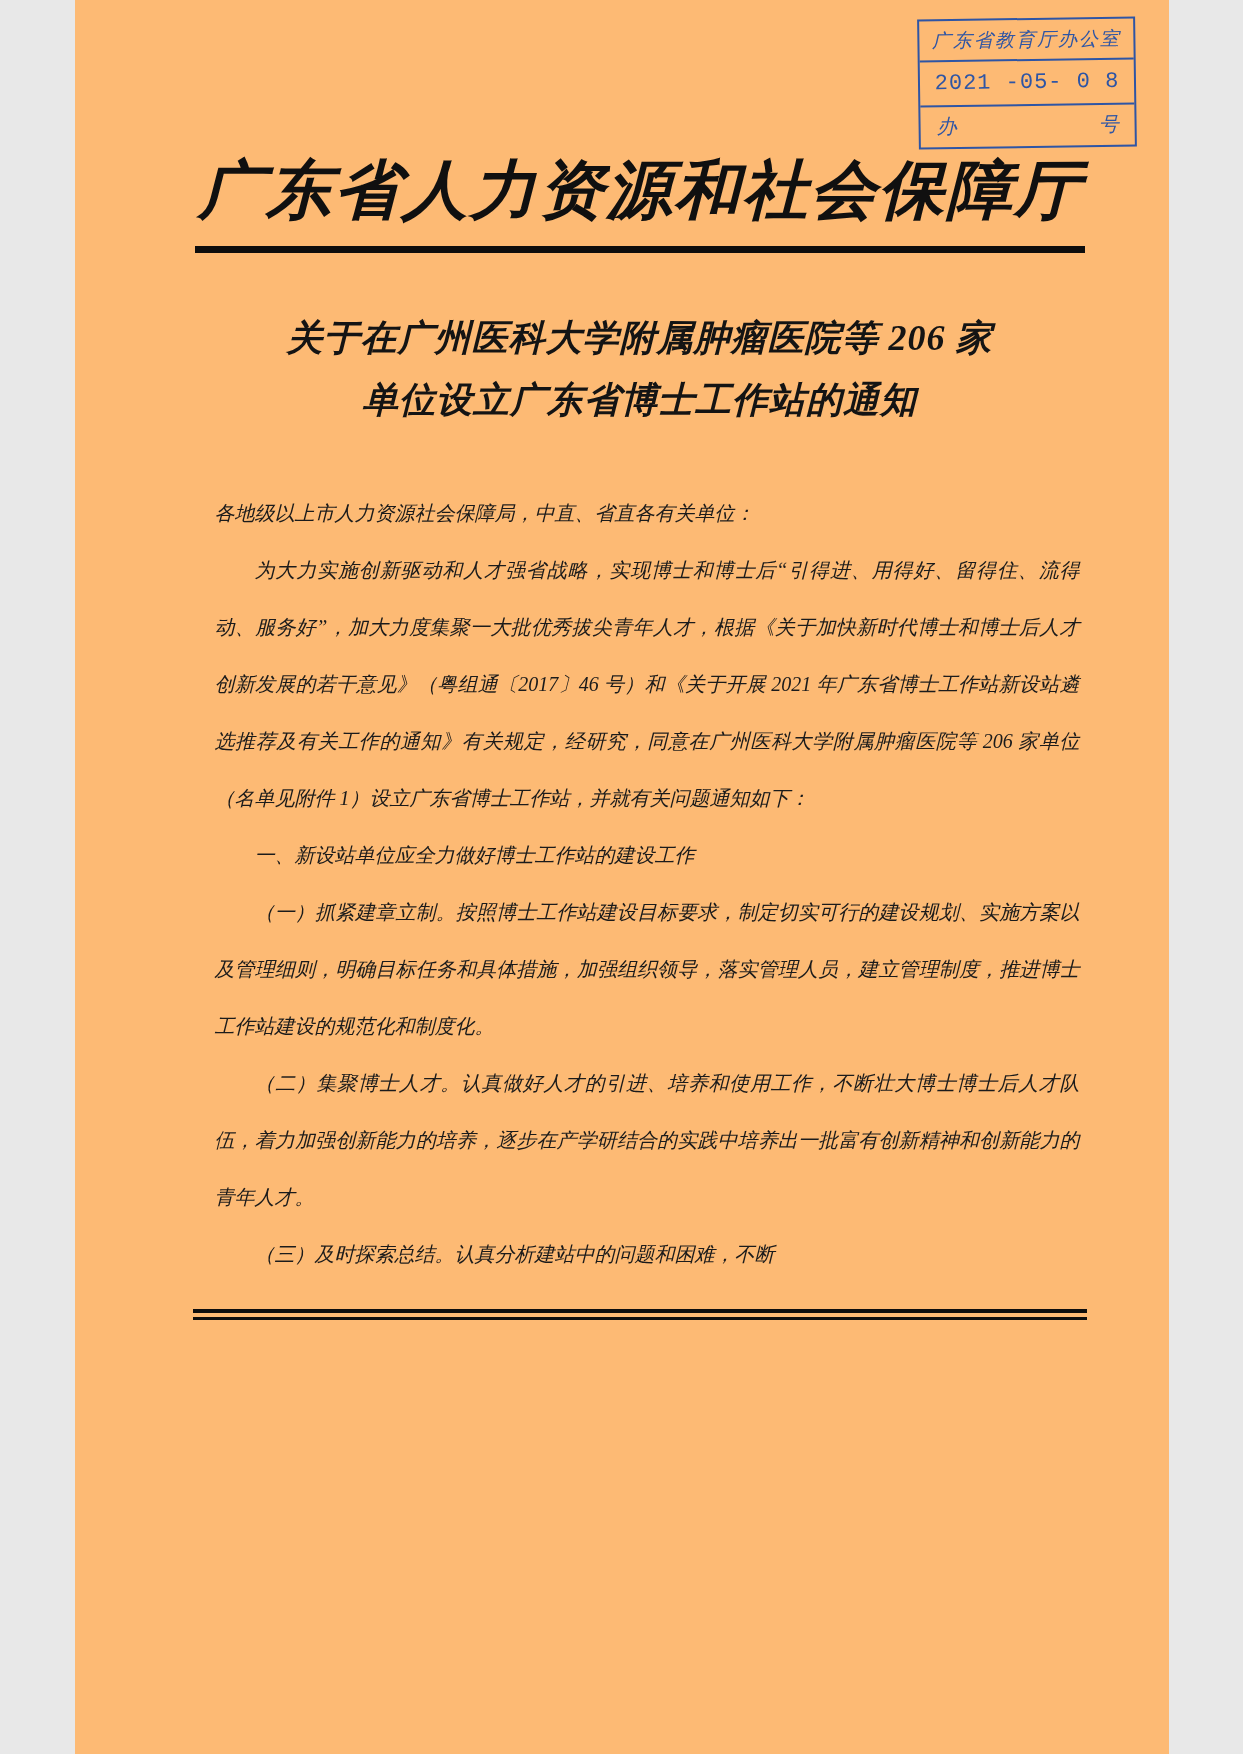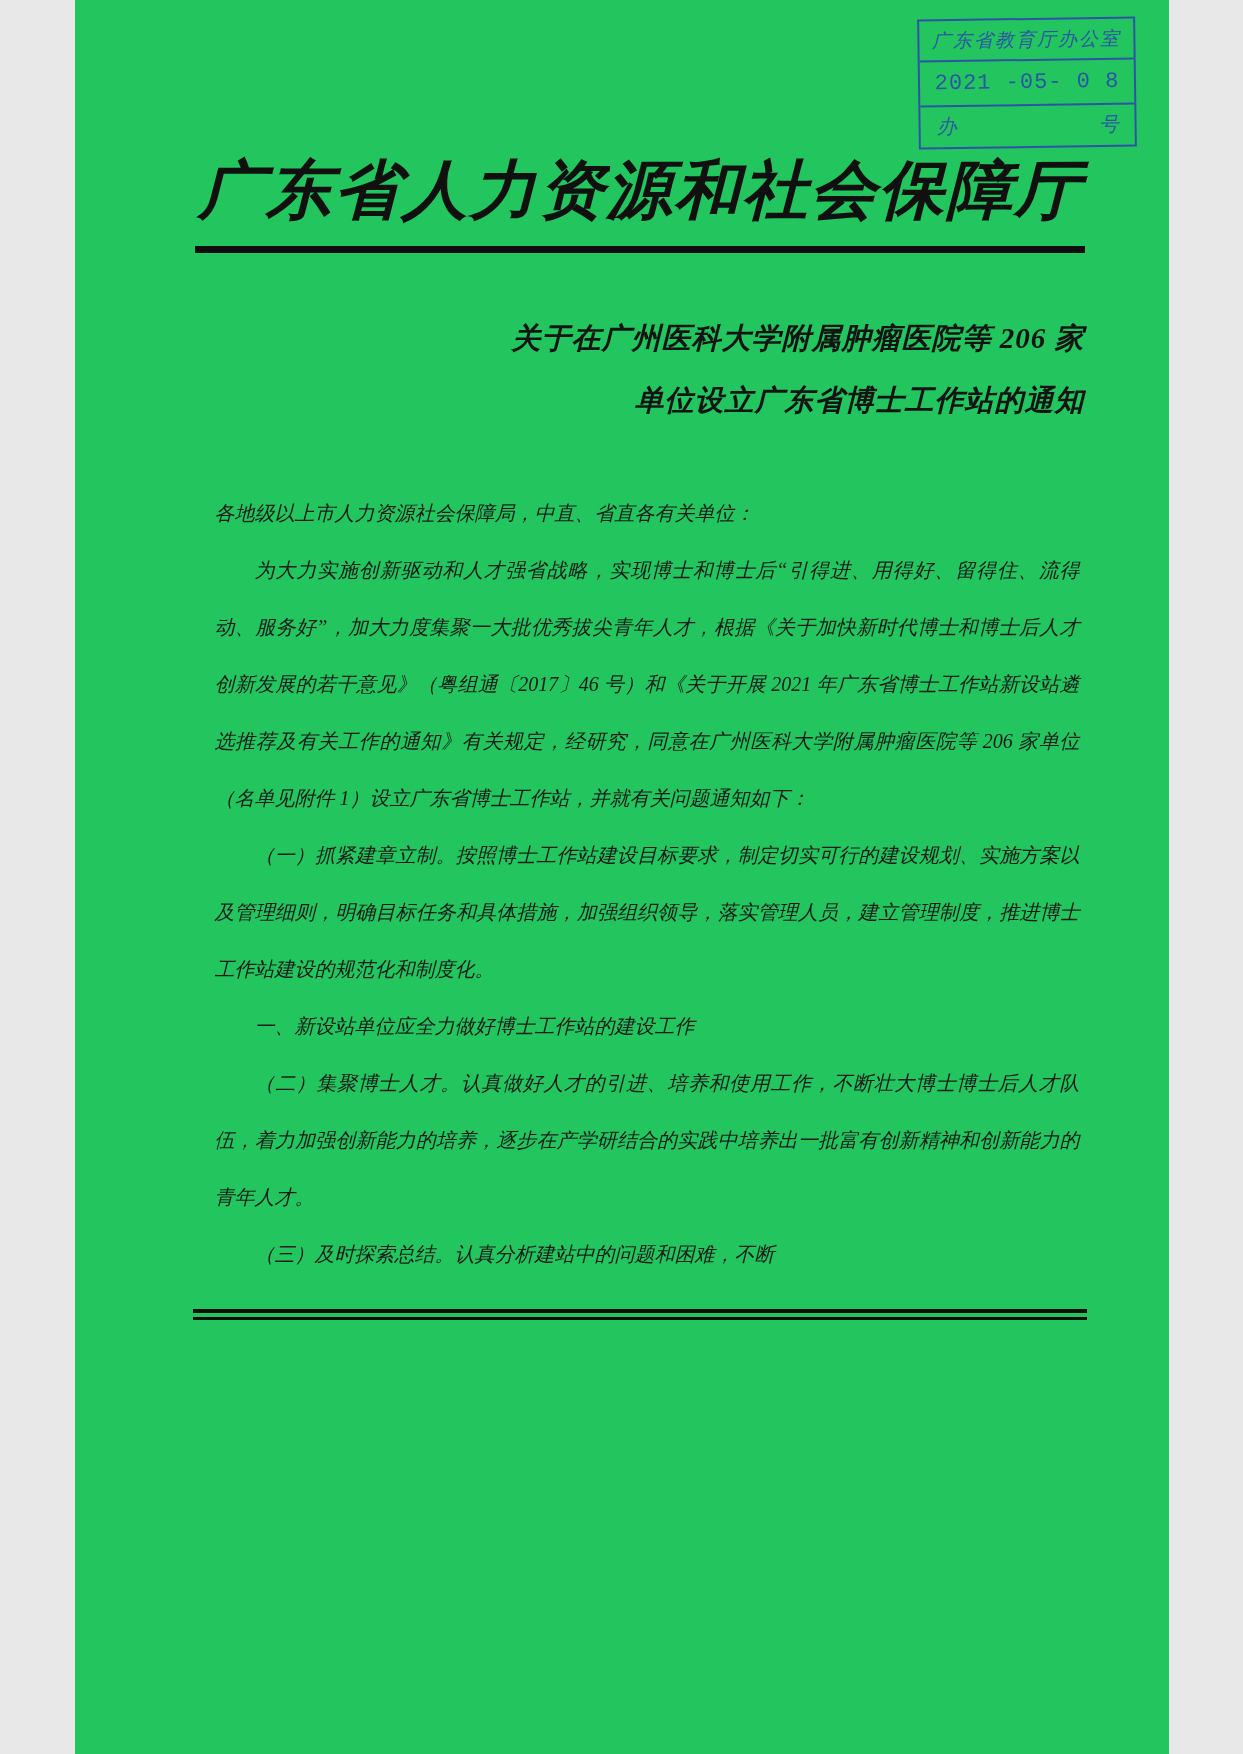--- a/index.html
+++ b/index.html
@@ -5,21 +5,21 @@
   html, body {
     margin: 0;
     padding: 0;
     background: #e8e8e8;
   }
   .page {
     position: relative;
     width: 1094px;
     height: 1754px;
     margin: 0 auto;
-    background: #22c55e;
+    background: #fdba74;
     color: #1c1c1c;
     font-family: "Liberation Serif", "DejaVu Serif", serif;
     overflow: hidden;
   }
   
   .stamp {
     position: absolute;
     left: 843px;
     top: 18px;
     width: 218px;
@@ -73,23 +73,23 @@
     white-space: nowrap;
     transform: scaleX(1.03);
   }
   .header-rule {
     margin-top: 16px;
     border-top: 7px solid #0d0d0d;
     height: 0;
   }
   .doc-title {
     margin-top: 54px;
-    text-align: right;
+    text-align: center;
     font-weight: bold;
-    font-size: 29px;
+    font-size: 36px;
     line-height: 62px;
     letter-spacing: 1px;
     color: #141414;
   }
   .body-text {
     margin-top: 54px;
     padding: 0 5px 0 20px;
     font-size: 20px;
     line-height: 57px;
     text-align: justify;
@@ -132,22 +132,22 @@
     <div class="header-rule"></div>
 
     <div class="doc-title">
       <div>关于在广州医科大学附属肿瘤医院等 206 家</div>
       <div>单位设立广东省博士工作站的通知</div>
     </div>
 
     <div class="body-text">
       <p class="salutation">各地级以上市人力资源社会保障局，中直、省直各有关单位：</p>
       <p>为大力实施创新驱动和人才强省战略，实现博士和博士后“引得进、用得好、留得住、流得动、服务好”，加大力度集聚一大批优秀拔尖青年人才，根据《关于加快新时代博士和博士后人才创新发展的若干意见》（粤组通〔2017〕46 号）和《关于开展 2021 年广东省博士工作站新设站遴选推荐及有关工作的通知》有关规定，经研究，同意在广州医科大学附属肿瘤医院等 206 家单位（名单见附件 1）设立广东省博士工作站，并就有关问题通知如下：</p>
+      <p>一、新设站单位应全力做好博士工作站的建设工作</p>
       <p>（一）抓紧建章立制。按照博士工作站建设目标要求，制定切实可行的建设规划、实施方案以及管理细则，明确目标任务和具体措施，加强组织领导，落实管理人员，建立管理制度，推进博士工作站建设的规范化和制度化。</p>
-      <p>一、新设站单位应全力做好博士工作站的建设工作</p>
       <p>（二）集聚博士人才。认真做好人才的引进、培养和使用工作，不断壮大博士博士后人才队伍，着力加强创新能力的培养，逐步在产学研结合的实践中培养出一批富有创新精神和创新能力的青年人才。</p>
       <p>（三）及时探索总结。认真分析建站中的问题和困难，不断</p>
     </div>
 
     <div class="bottom-rule"></div>
 
   </div>
 
 </div>
 

